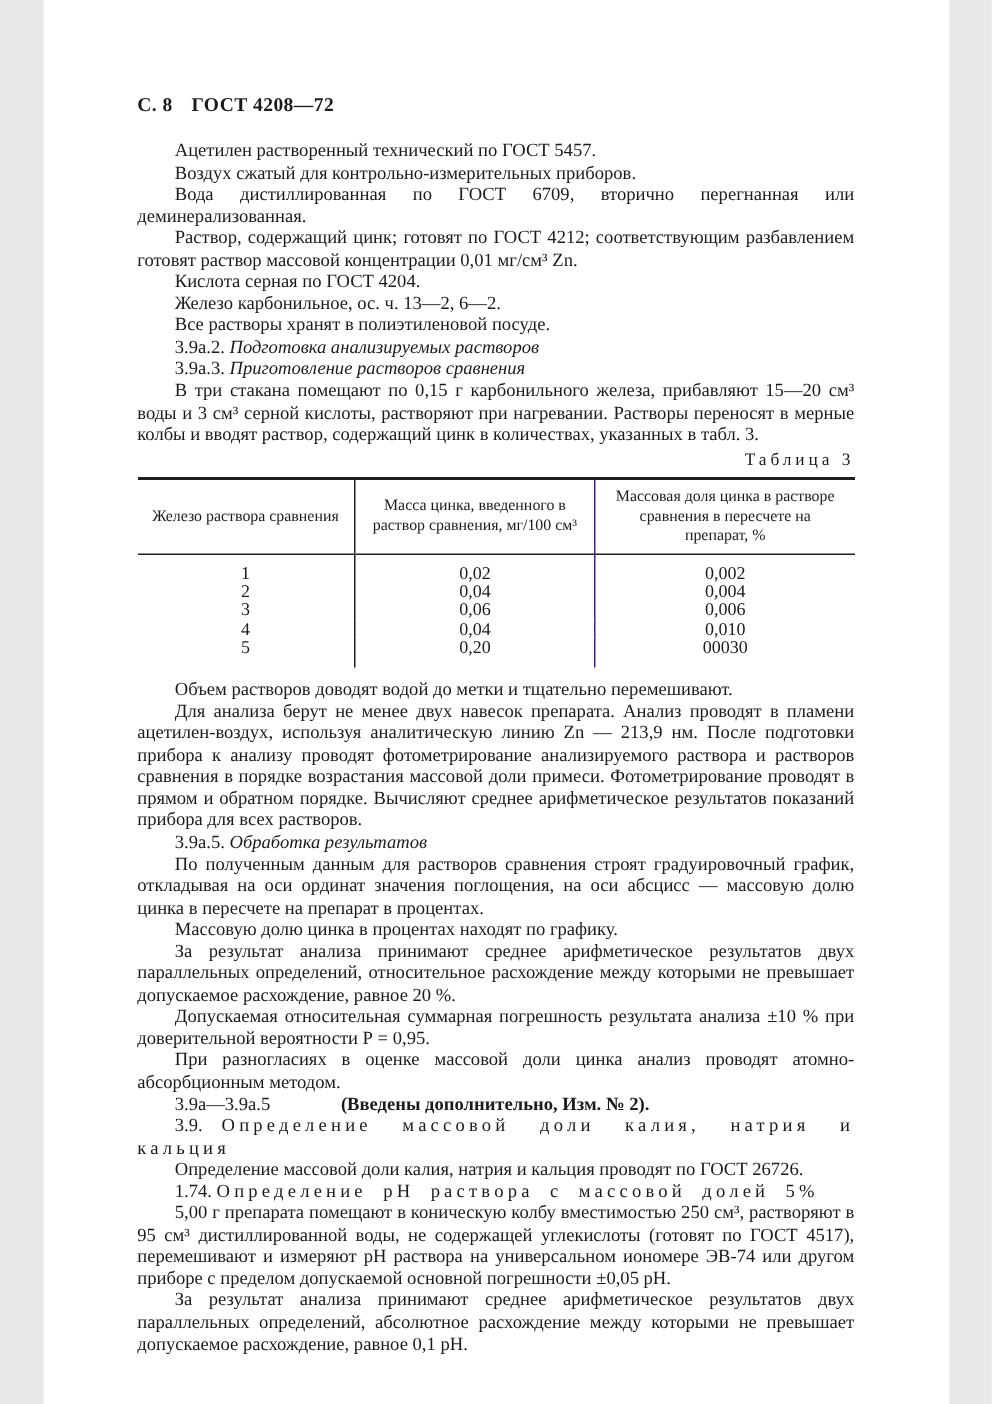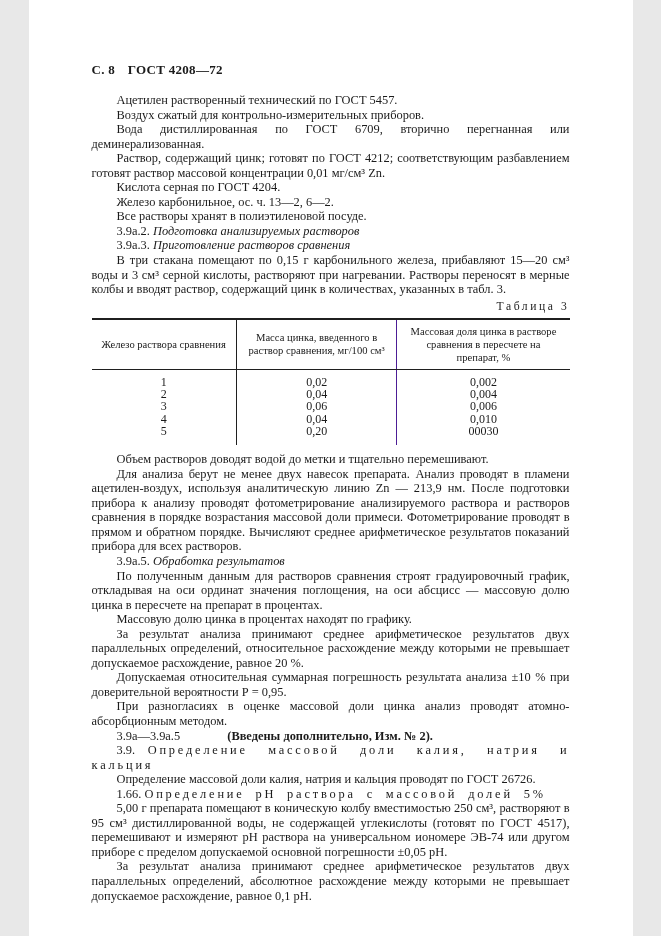--- a/index.html
+++ b/index.html
@@ -154,20 +154,20 @@
     <p class="para">Допускаемая относительная суммарная погрешность результата анализа ±10 % при доверительной вероятности Р = 0,95.</p>
     <p class="para">При разногласиях в оценке массовой доли цинка анализ проводят атомно-абсорбционным методом.</p>
 
     <p class="para"><span>3.9а—3.9а.5</span>
       <span class="b">(Введены дополнительно, Изм. № 2).</span></p>
 
     <p class="para"><span>3.9.</span>
       <span class="spaced">Определение массовой доли калия, натрия и кальция</span></p>
     <p class="para">Определение массовой доли калия, натрия и кальция проводят по ГОСТ 26726.</p>
 
-    <p class="para"><span>1.66.</span>
+    <p class="para"><span>1.74.</span>
       <span class="spaced">Определение pH раствора с массовой долей 5%</span></p>
     <p class="para">5,00 г препарата помещают в коническую колбу вместимостью 250 см³, растворяют в 95 см³ дистиллированной воды, не содержащей углекислоты (готовят по ГОСТ 4517), перемешивают и измеряют pH раствора на универсальном иономере ЭВ-74 или другом приборе с пределом допускаемой основной погрешности ±0,05 pH.</p>
 
     <p class="para">За результат анализа принимают среднее арифметическое результатов двух параллельных определений, абсолютное расхождение между которыми не превышает допускаемое расхождение, равное 0,1 pH.</p>
 
   </div>
 </div>
 
 </body></html>

